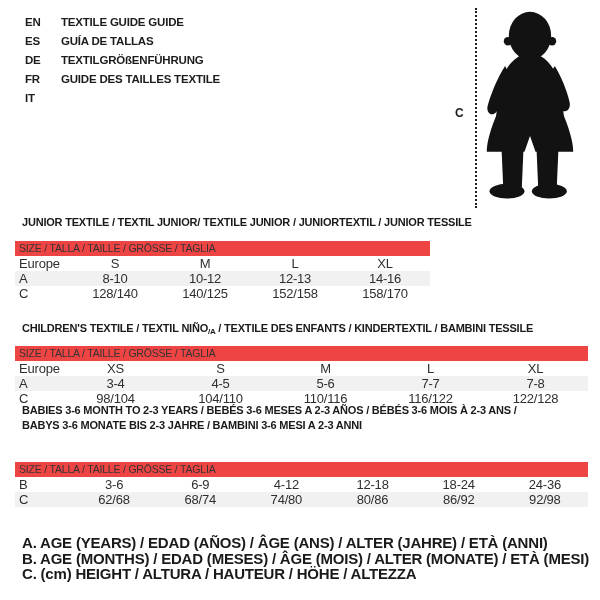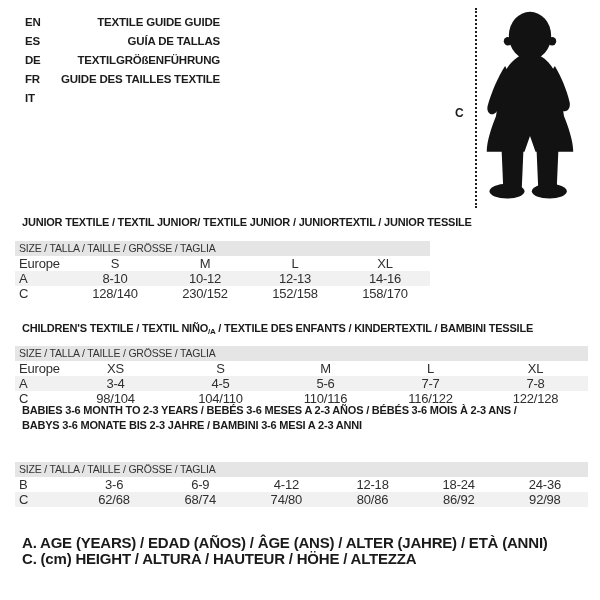--- a/index.html
+++ b/index.html
@@ -6,36 +6,36 @@
   body{
     width:600px;height:600px;background:#ffffff;
     font-family:"Liberation Sans",sans-serif;
     color:#2f2f2f;position:relative;overflow:hidden;
     letter-spacing:-0.2px;
   }
   .page{position:absolute;inset:0;}
 
   
   .lang-list{position:absolute;top:13px;left:25px;font-size:11.5px;font-weight:bold;color:#1c1c1c;}
-  .lang-row{display:flex;height:19px;line-height:19px;justify-content:space-between;}
+  .lang-row{display:flex;height:19px;line-height:19px;}
   .lang-code{width:36px;}
   .lang-label{white-space:nowrap;}
 
   
   .measure-line{position:absolute;left:475px;top:8px;height:200px;width:0;border-left:2.5px dotted #1f1f1f;}
   .measure-label{position:absolute;left:455px;top:106px;font-size:12px;font-weight:bold;color:#1c1c1c;}
   .baby-svg{position:absolute;left:484px;top:7px;}
 
   
   .sec-title{position:absolute;left:22px;font-size:11px;font-weight:bold;color:#1a1a1a;white-space:nowrap;line-height:15px;}
   .sec-title sub{font-size:8px;vertical-align:-2px;letter-spacing:-0.3px;}
 
   
   .tblwrap{position:absolute;left:15px;}
-  .size-bar{background:#e5e5e5;height:15px;line-height:15px;font-size:10.5px;color:#333;padding-left:4px;}
+  .size-bar{background:#ef4444;height:15px;line-height:15px;font-size:10.5px;color:#333;padding-left:4px;}
   table{border-collapse:collapse;table-layout:fixed;width:100%;}
   td{height:15px;font-size:13px;padding:0;text-align:center;vertical-align:middle;white-space:nowrap;}
   td.lbl{text-align:left;padding-left:4px;}
   tr.alt{background:#f1f1f1;}
   .w-junior{width:415px;}
   .w-wide{width:573px;}
 
   
   .footnotes{position:absolute;left:22px;top:535px;font-size:15px;font-weight:bold;color:#1a1a1a;}
   .footnote{height:15.5px;line-height:15.5px;white-space:nowrap;}
@@ -105,21 +105,21 @@
       <tr class="alt">
         <td class="lbl">A</td>
         <td>8-10</td>
         <td>10-12</td>
         <td>12-13</td>
         <td>14-16</td>
       </tr>
       <tr>
         <td class="lbl">C</td>
         <td>128/140</td>
-        <td>230/152</td>
+        <td>140/125</td>
         <td>152/158</td>
         <td>158/170</td>
       </tr>
       </tbody>
     </table>
   </div>
 
   <div class="sec-title" style="top:321px"><span>CHILDREN'S TEXTILE / TEXTIL NIÑO</span><sub>/A</sub><span> / TEXTILE DES ENFANTS / KINDERTEXTIL / BAMBINI TESSILE</span></div>
   <div class="tblwrap w-wide" style="top:346px">
     <div class="size-bar">SIZE / TALLA / TAILLE / GRÖSSE / TAGLIA</div>
@@ -195,16 +195,17 @@
         <td>80/86</td>
         <td>86/92</td>
         <td>92/98</td>
       </tr>
       </tbody>
     </table>
   </div>
 
   <div class="footnotes">
     <div class="footnote">A. AGE (YEARS) / EDAD (AÑOS) / ÂGE (ANS) / ALTER (JAHRE) / ETÀ (ANNI)</div>
+    <div class="footnote">B. AGE (MONTHS) / EDAD (MESES) / ÂGE (MOIS) / ALTER (MONATE) / ETÀ (MESI)</div>
     <div class="footnote">C. (cm) HEIGHT / ALTURA / HAUTEUR / HÖHE / ALTEZZA</div>
   </div>
 
 </div>
 
 </body></html>

